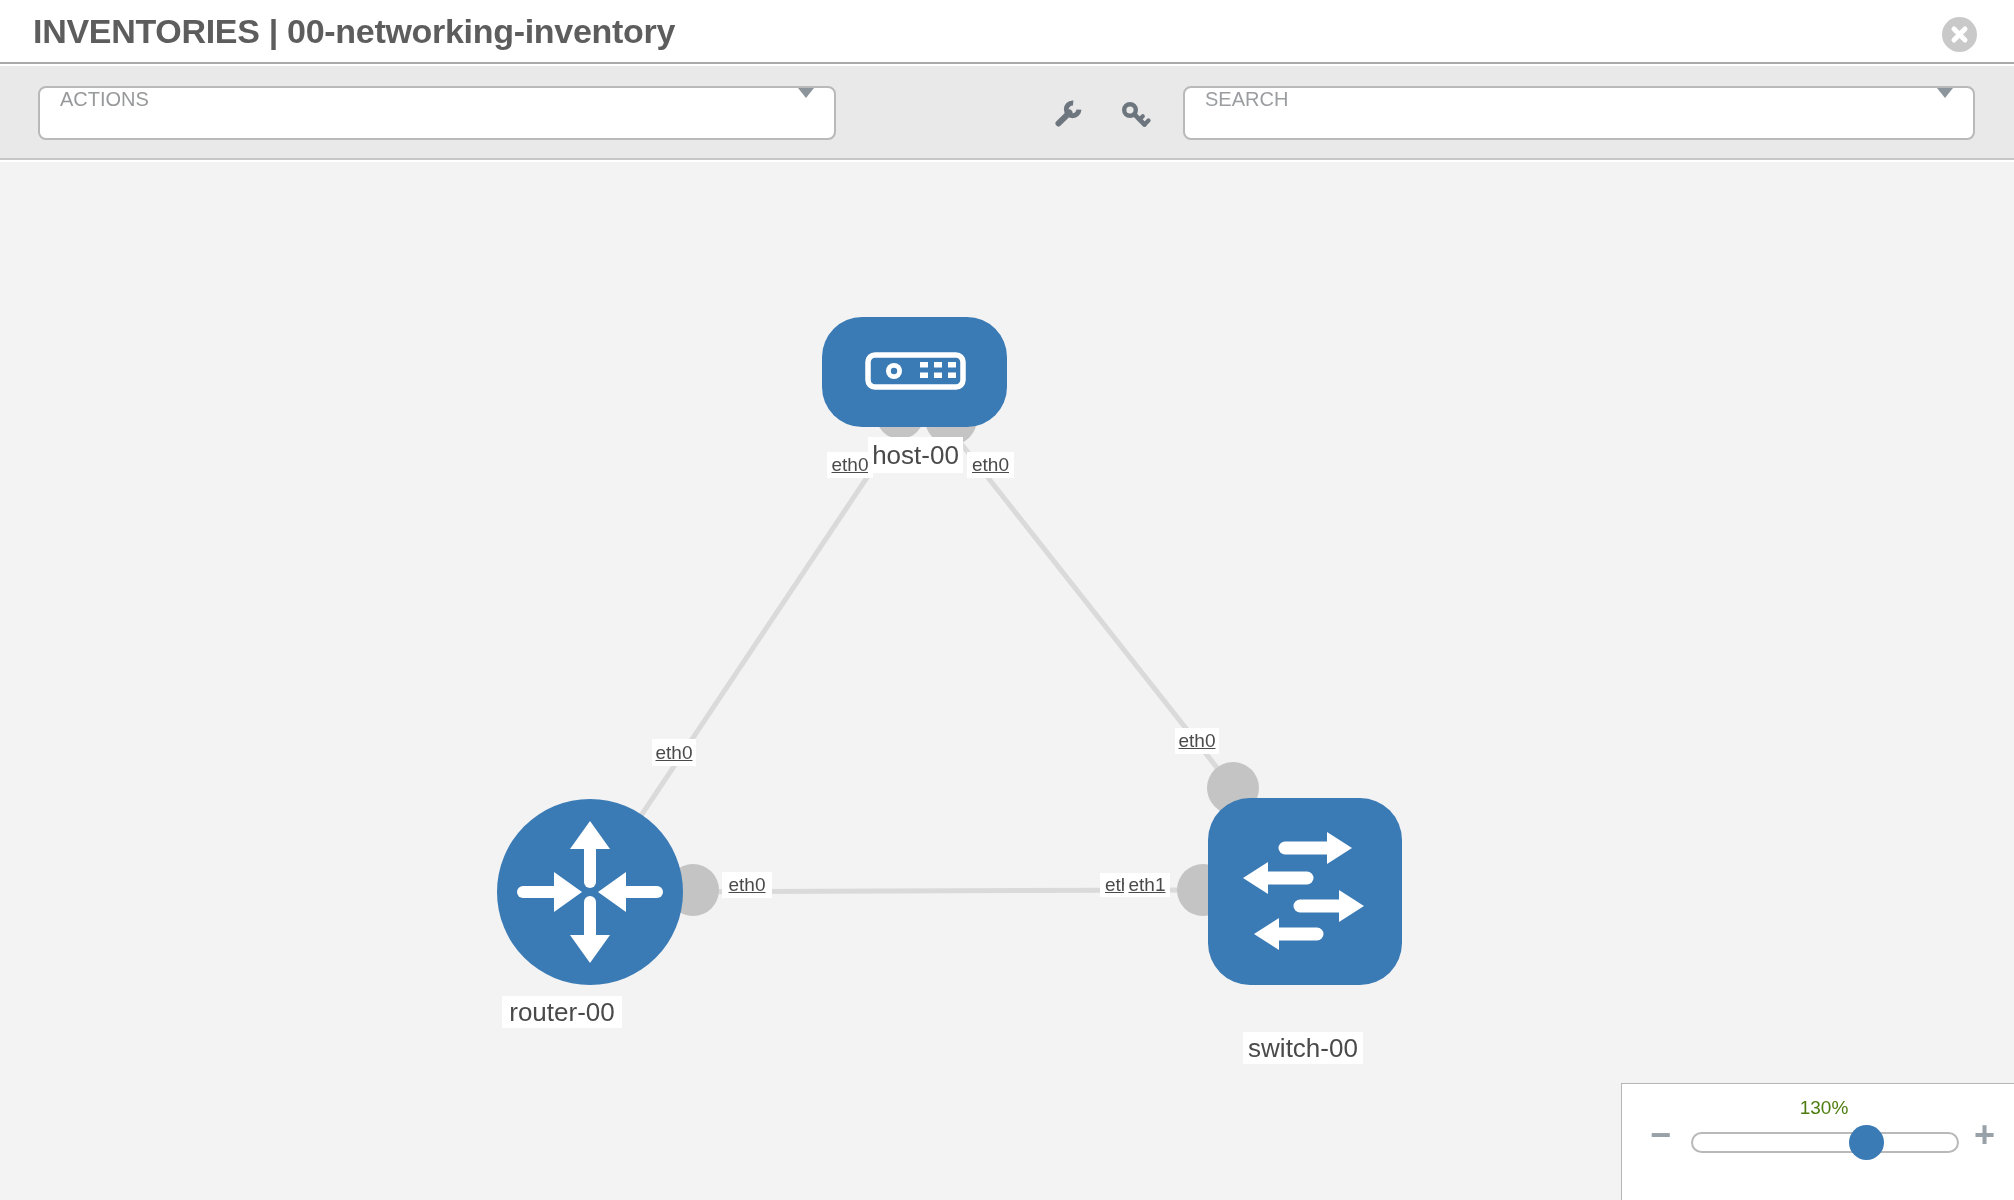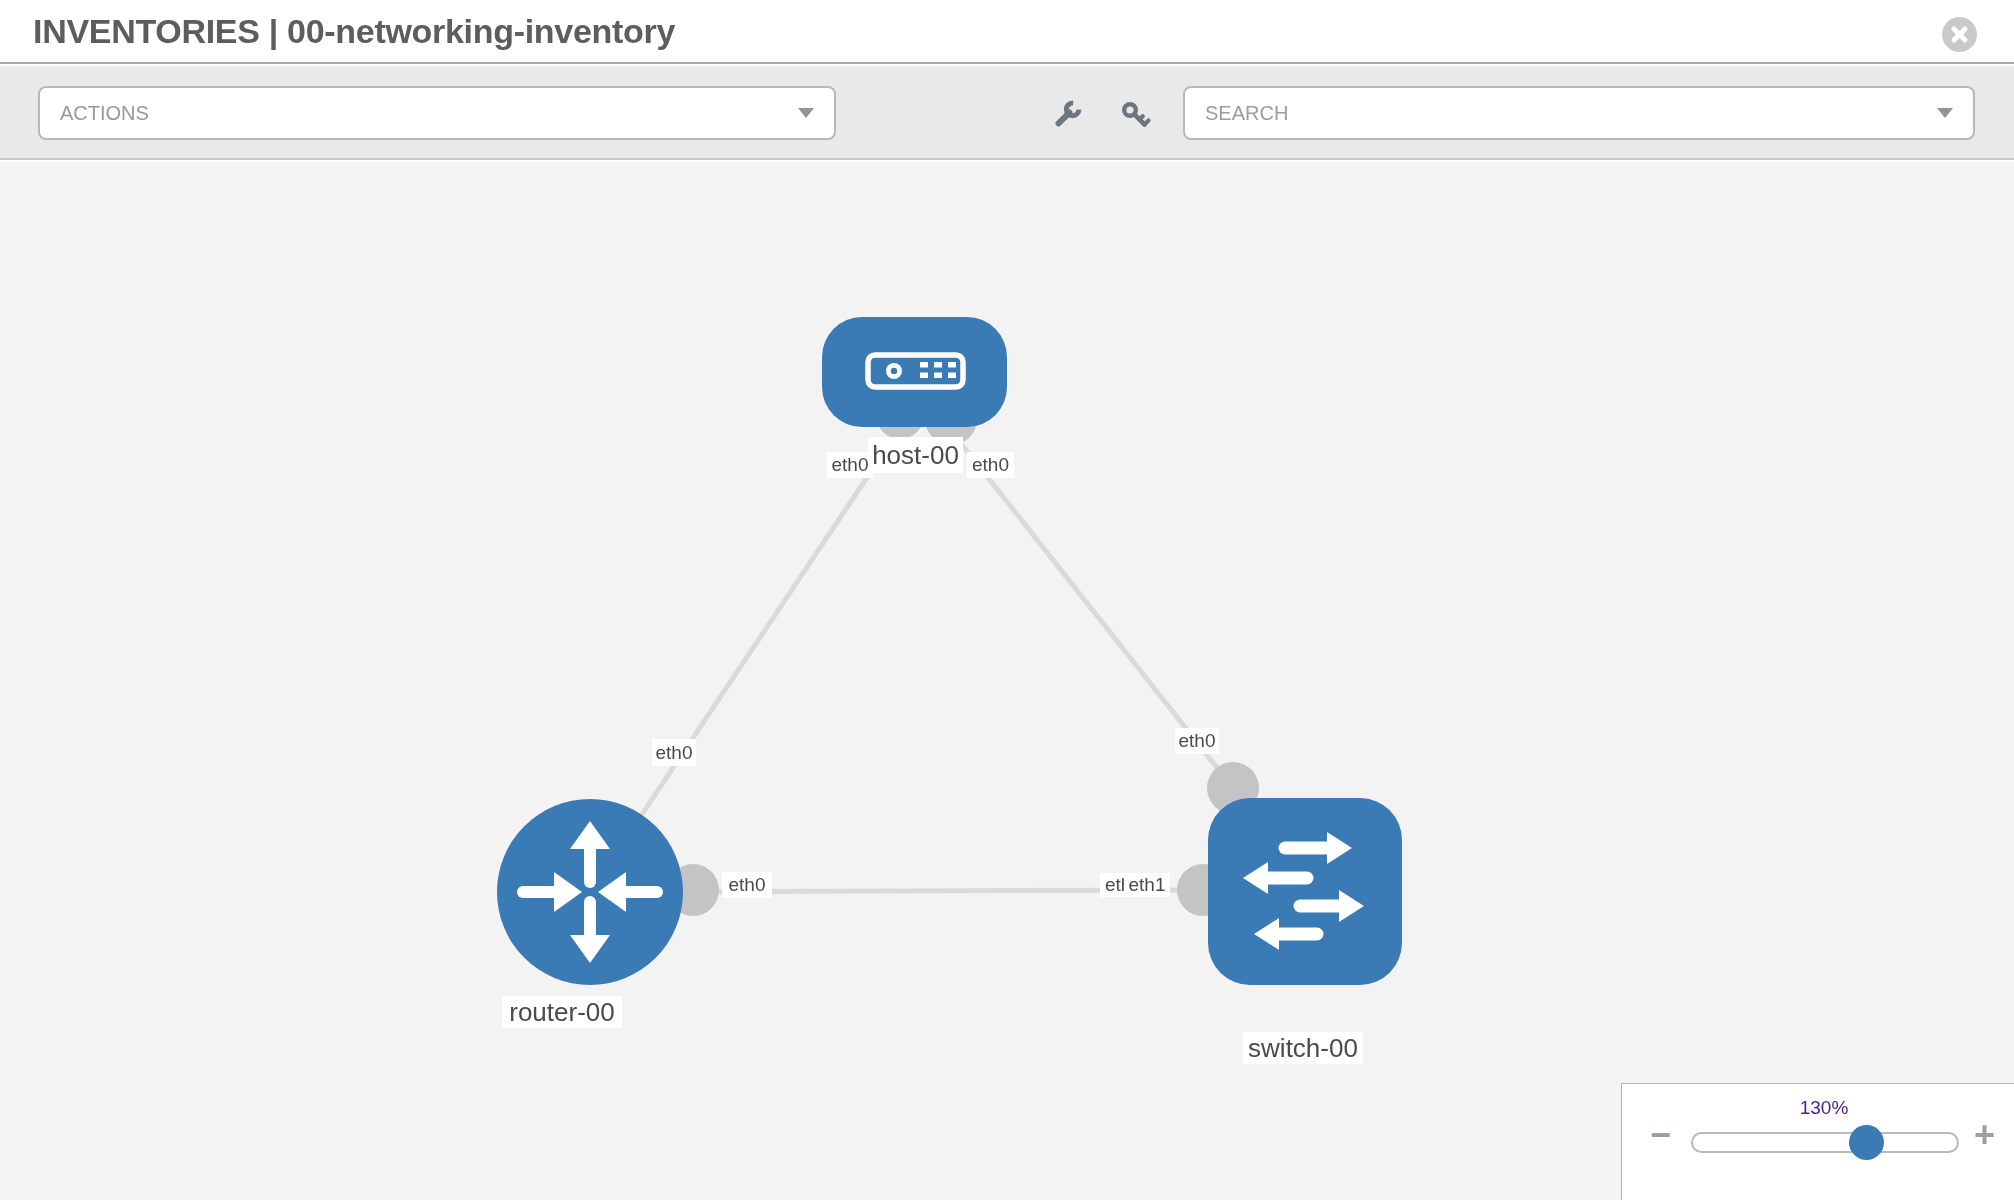--- a/index.html
+++ b/index.html
@@ -14,43 +14,43 @@
            font-size:34px; font-weight:bold; color:#5d5d5d; letter-spacing:-0.3px; }
   .close-btn { position:absolute; left:1942px; top:17px; width:35px; height:35px;
                border-radius:50%; background:#c9c9c9; display:flex; align-items:center;
                justify-content:center; cursor:pointer; }
 
   
   .toolbar { position:absolute; left:0; top:66px; width:2014px; height:94px;
              background:#e9e9e9; border-bottom:2px solid #c6c6c6; }
   .select-box { position:absolute; top:20px; height:54px; background:#fff;
                 border:2px solid #b9b9b9; border-radius:8px; display:flex;
-                align-items:center; justify-content:space-between; padding:0 20px;
+                justify-content:space-between; padding:0 20px;
                 font-size:20px; cursor:pointer; }
   .select-actions { left:38px;  width:798px; color:#97999b; }
   .select-search  { left:1183px; width:792px; color:#9b9da0; }
   .caret { width:0; height:0; border-left:8px solid transparent;
            border-right:8px solid transparent; border-top:10px solid #8d959c; }
   .tool-icon { position:absolute; top:98px; width:34px; height:34px; cursor:pointer; }
 
   
   .canvas { position:absolute; left:0; top:162px; width:2014px; height:1038px; background:#f3f3f3; }
   svg.topology { position:absolute; left:0; top:0; }
 
   
   .chip { position:absolute; background:#ffffff; color:#4a4a4a; display:flex;
           align-items:center; justify-content:center; white-space:nowrap; }
   .chip.node-label { font-size:26px; }
-  .chip.eth-label  { font-size:19px; }
+  .chip.eth-label  { font-size:19px;text-decoration:underline; }
 
   
   .zoom-panel { position:absolute; left:1621px; top:1083px; width:400px; height:125px;
                 background:#ffffff; border:1px solid #b5b5b5; }
   .zoom-value { position:absolute; left:102px; top:13px; width:200px; text-align:center;
-                font-size:19px; color:#4c1d95; }
+                font-size:19px; color:#4d7c0f; }
   .zoom-minus, .zoom-plus { position:absolute; top:36px; font-size:36px; font-weight:bold;
                 color:#98a1a7; cursor:pointer; line-height:30px; }
   .zoom-minus { left:28px; }
   .zoom-plus  { left:352px; }
   .zoom-track { position:absolute; left:69px; top:48px; width:268px; height:21px;
                 background:#fff; border:2px solid #b9b9b9; border-radius:11px; cursor:pointer; }
   .zoom-handle { position:absolute; left:225px; top:25px; width:35px; height:35px;
                  border-radius:50%; background:#3a7ab5; cursor:grab; }
 </style>
 </head>

